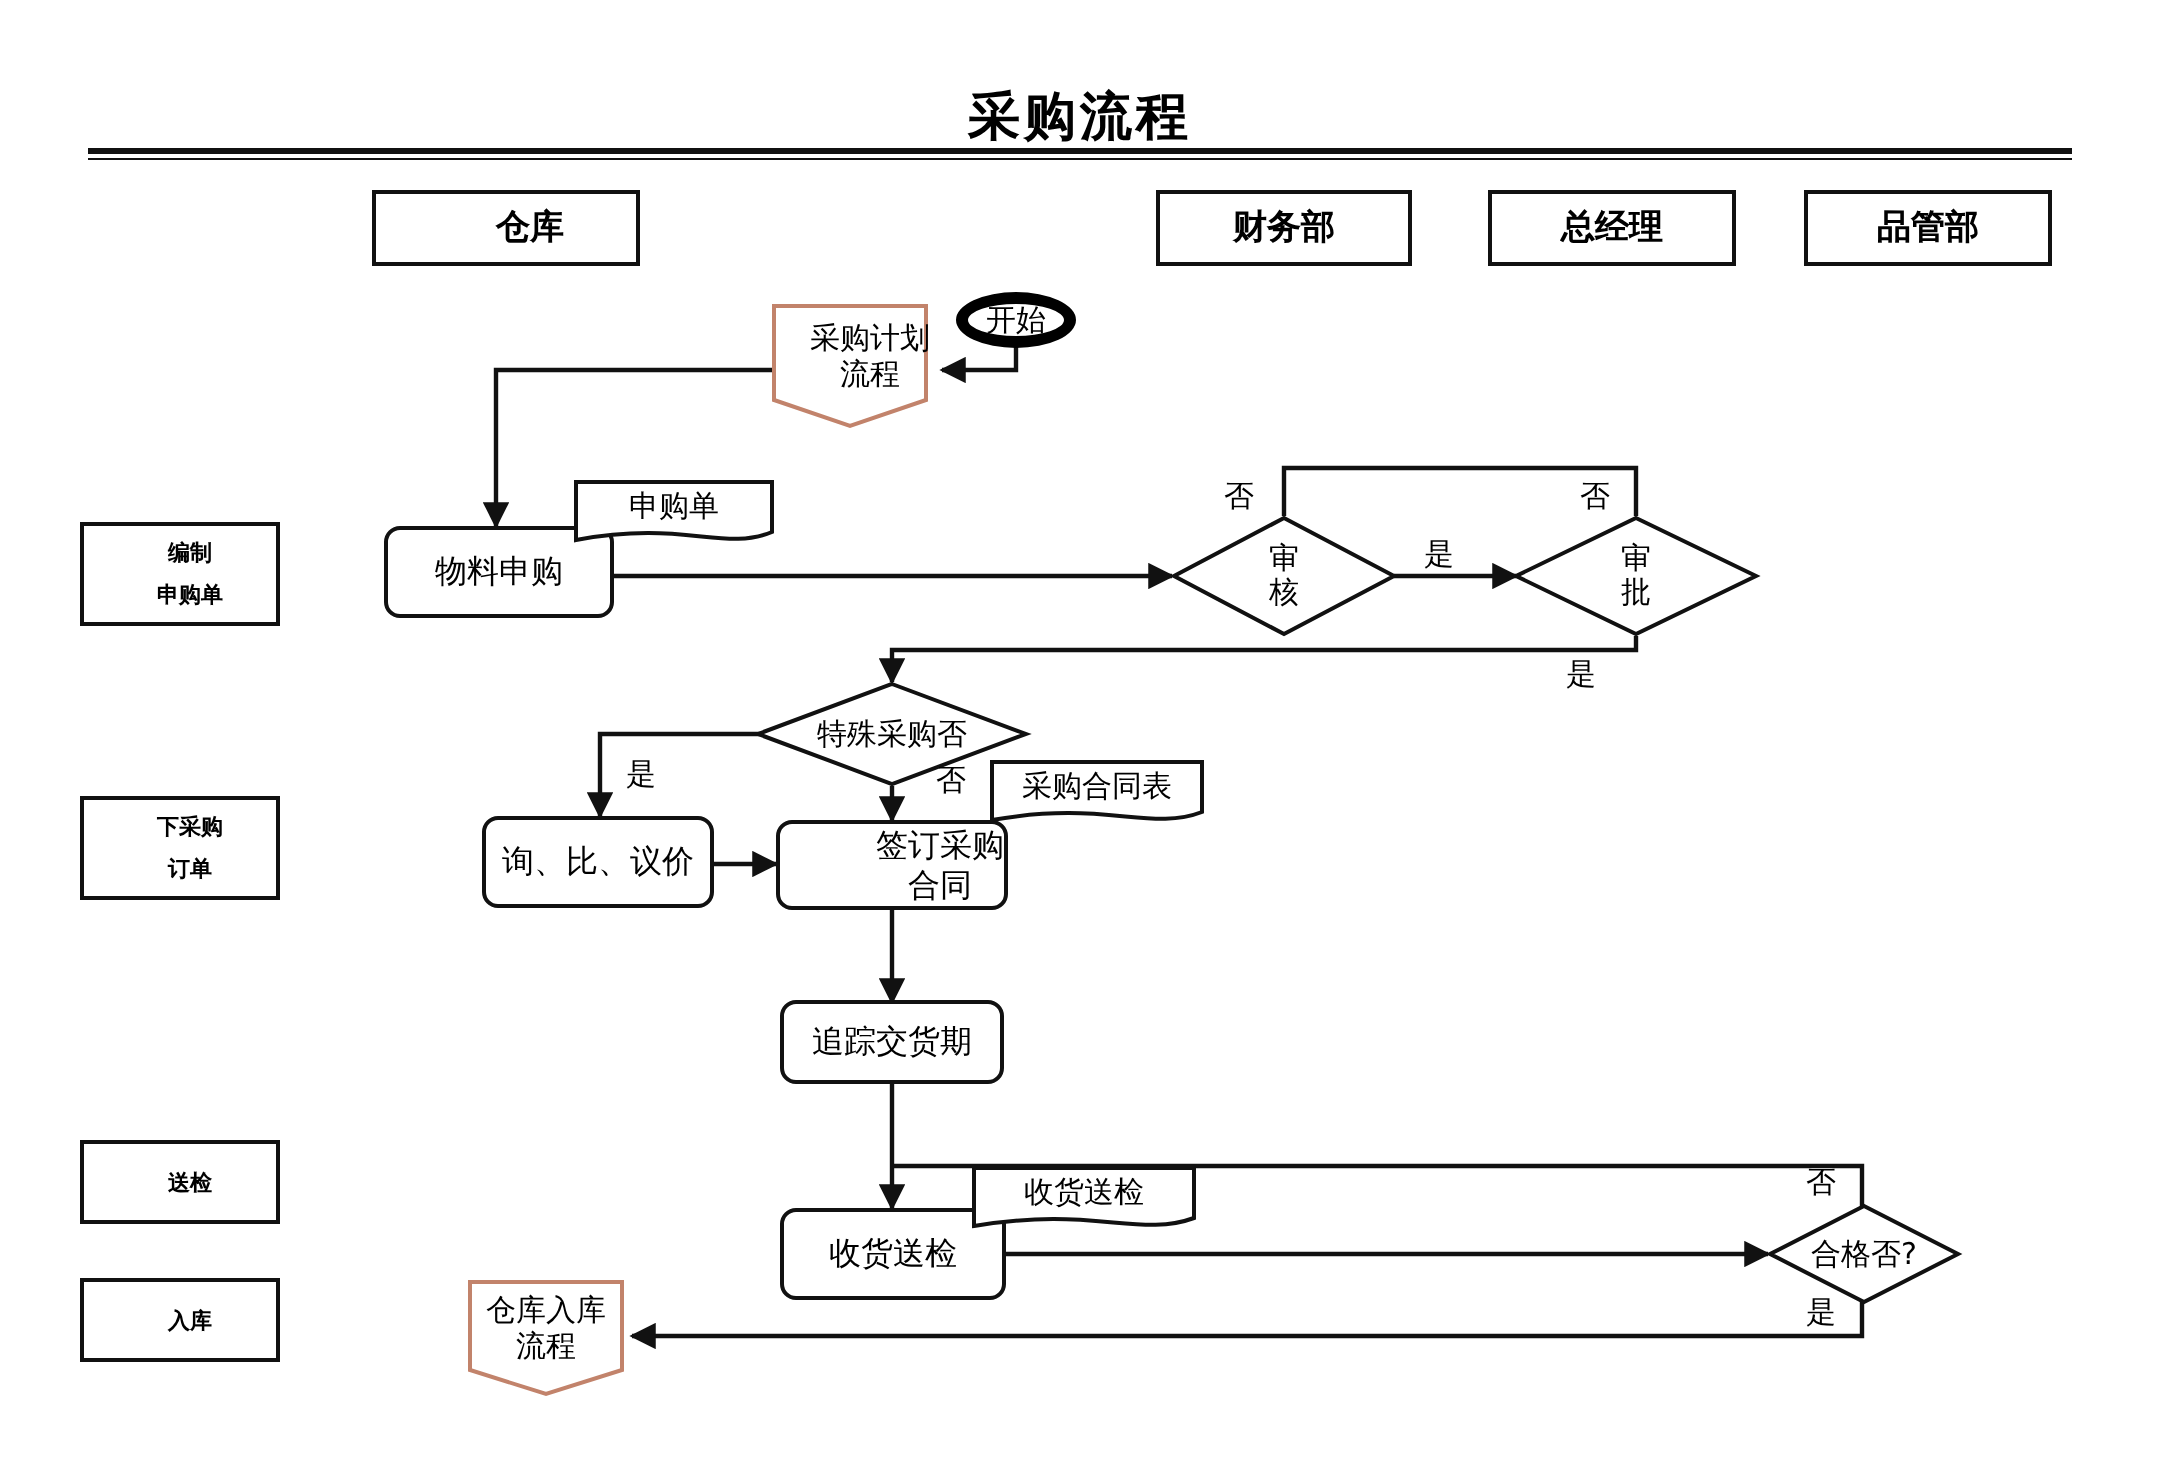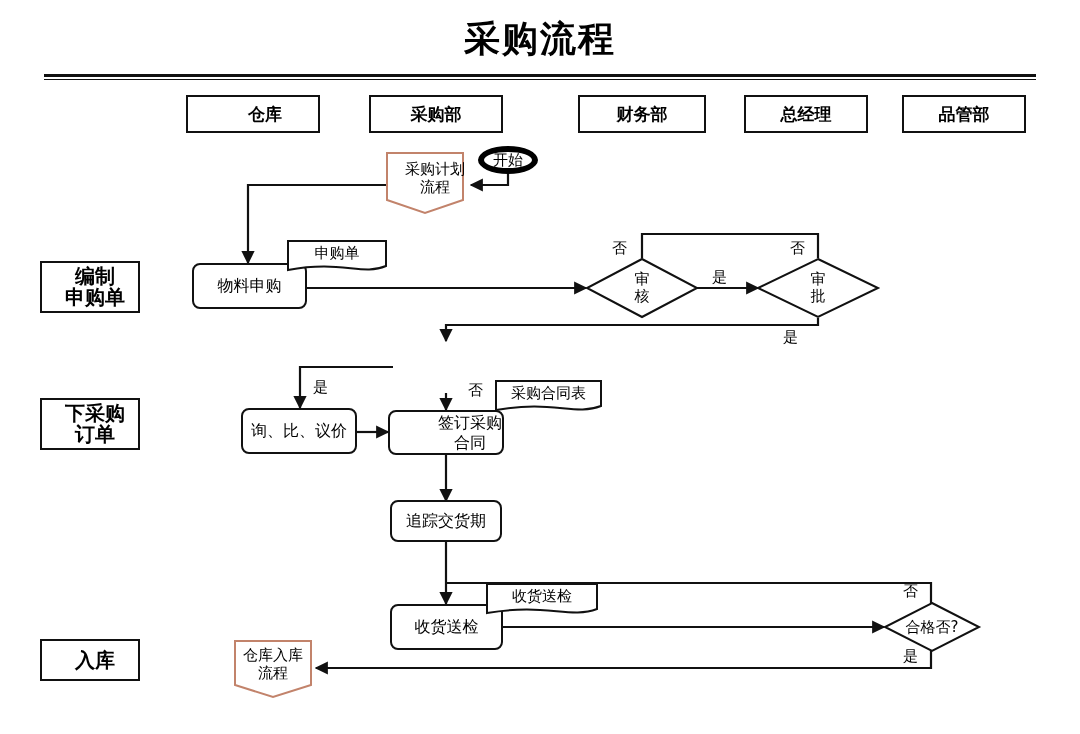--- a/index.html
+++ b/index.html
@@ -16,24 +16,24 @@
     position: relative;
     width: 1080px;
     height: 734px;
     background: #ffffff;
     overflow: hidden;
   }
   
   .title {
     position: absolute;
     left: 0;
-    top: 20px;
+    top: 40px;
     width: 1080px;
     text-align: center;
-    font-size: 36px;
+    font-size: 26px;
     font-weight: bold;
     letter-spacing: 2px;
     line-height: 38px;
   }
   .title-rule {
     position: absolute;
     left: 44px;
     top: 74px;
     width: 992px;
     height: 0;
@@ -51,21 +51,21 @@
     display: flex;
     align-items: center;
     justify-content: center;
     text-align: center;
     font-size: 16px;
     font-weight: bold;
     line-height: 21px;
     white-space: pre-line;
   }
   .hdr { font-size: 17px; }
-  .lane { font-size: 20px; padding-left: 10px; }
+  .lane { font-size: 11px; padding-left: 10px; }
   
   .proc {
     position: absolute;
     box-sizing: border-box;
     border: 2px solid #111;
     border-radius: 8px;
     background: #fff;
     display: flex;
     align-items: center;
     justify-content: center;
@@ -156,29 +156,29 @@
 </style>
 </head>
 <body>
 
 <div id="canvas">
 
   <div class="title">采购流程</div>
   <div class="title-rule"></div>
 
   <div class="rect hdr" style="left:186px; top:95px; width:134px; height:38px;padding-left:24px;">仓库</div>
-  <div class="rect hdr" style="left:369px; top:95px; width:134px; height:38px;">采购部</div>
   <div class="rect hdr" style="left:578px; top:95px; width:128px; height:38px;">财务部</div>
   <div class="rect hdr" style="left:744px; top:95px; width:124px; height:38px;">总经理</div>
   <div class="rect hdr" style="left:902px; top:95px; width:124px; height:38px;">品管部</div>
 
   <div class="rect lane" style="left:40px; top:261px; width:100px; height:52px;">编制
 申购单</div>
   <div class="rect lane" style="left:40px; top:398px; width:100px; height:52px;">下采购
 订单</div>
+  <div class="rect lane" style="left:40px; top:570px; width:100px; height:42px;">送检</div>
   <div class="rect lane" style="left:40px; top:639px; width:100px; height:42px;">入库</div>
 
   <svg id="edges" viewBox="0 0 1080 734">
     <defs>
       <marker id="arr" viewBox="0 0 10 10" refX="9" refY="5" markerWidth="6" markerHeight="6" orient="auto-start-reverse">
         <path d="M 0 0 L 10 5 L 0 10 z" fill="#111"></path>
       </marker>
     </defs>
     <g stroke="#111" stroke-width="2.2" fill="none">
 
@@ -240,20 +240,26 @@
   </div>
 
   <div class="diamond-wrap" style="left:757px; top:258px; width:122px; height:60px;">
     <svg width="122" height="60" viewBox="0 0 122 60">
       <polygon points="61,1 121,30 61,59 1,30" fill="#ffffff" stroke="#111" stroke-width="2"></polygon>
     </svg>
     <div class="diamond-label">审
 批</div>
   </div>
 
+  <div class="diamond-wrap" style="left:378px; top:341px; width:136px; height:52px;">
+    <svg width="136" height="52" viewBox="0 0 136 52">
+      <polygon points="68,1 135,26 68,51 1,26" fill="#ffffff" stroke="#111" stroke-width="2"></polygon>
+    </svg>
+    <div class="diamond-label">特殊采购否</div>
+  </div>
 
   <div class="proc" style="left:241px; top:408px; width:116px; height:46px;">询、比、议价</div>
 
   <div class="proc" style="left:388px; top:410px; width:116px; height:45px;padding-left:48px;">签订采购合同</div>
 
   <div class="docshape" style="left:495px; top:380px; width:107px; height:36px;">
     <svg width="107" height="36" viewBox="0 0 107 36">
       <path d="M 1,1 L 106,1 L 106,26 C 80,36 58,20 1,30 Z" fill="#ffffff" stroke="#111" stroke-width="2"></path>
     </svg>
     <div class="doc-label">采购合同表</div>

